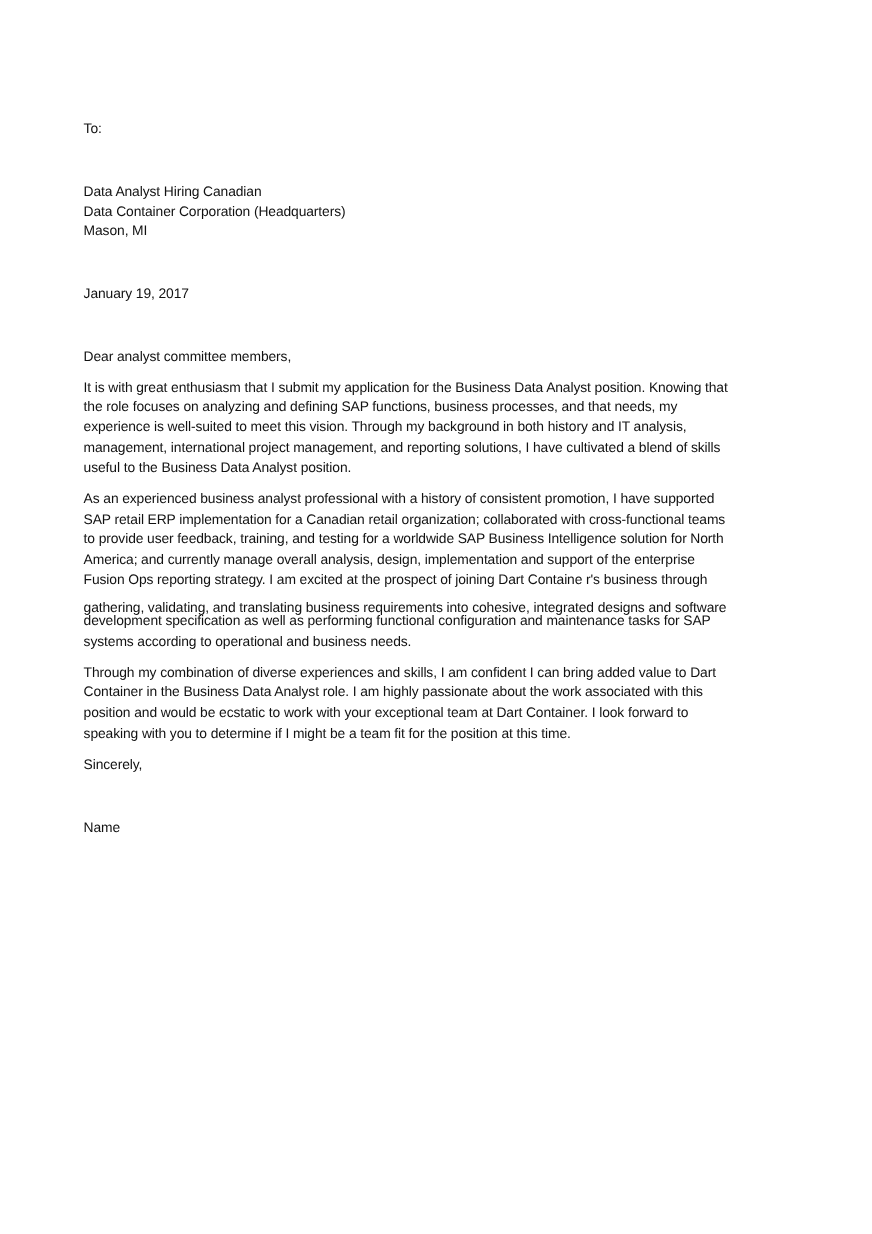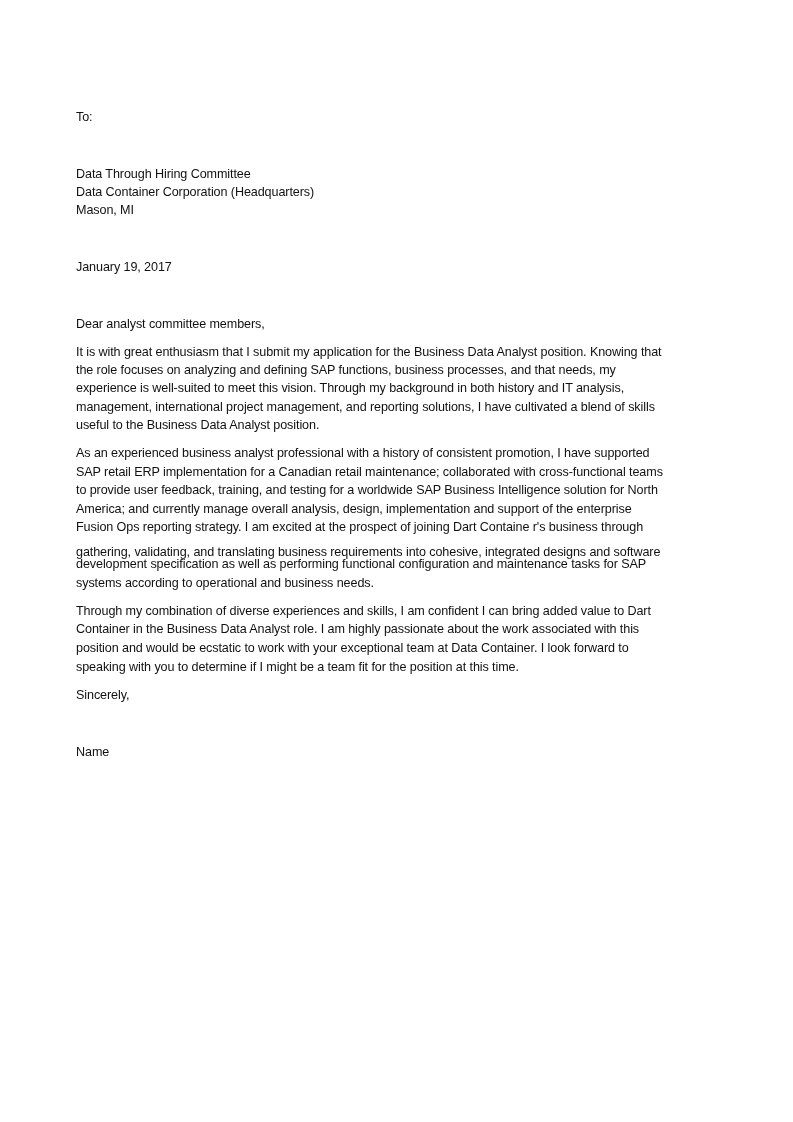--- a/index.html
+++ b/index.html
@@ -15,50 +15,50 @@
       line-height: 15px; letter-spacing: -0.1px;
     }
   </style>
 </head>
 <body>
 
 <div class="page">
   <div class="ln" style="top:110px">To:</div>
 
   <div>
-    <div class="ln" style="top:167px">Data Through Hiring Committee</div>
+    <div class="ln" style="top:167px">Data Analyst Hiring Canadian</div>
     <div class="ln" style="top:185px">Data Container Corporation (Headquarters)</div>
     <div class="ln" style="top:203px">Mason, MI</div>
   </div>
 
   <div class="ln" style="top:260px">January 19, 2017</div>
 
   <div class="ln" style="top:317px">Dear analyst committee members,</div>
 
   <div>
     <div class="ln" style="top:345px">It is with great enthusiasm that I submit my application for the Business Data Analyst position. Knowing that</div>
     <div class="ln" style="top:363px">the role focuses on analyzing and defining SAP functions, business processes, and that needs, my</div>
     <div class="ln" style="top:381px">experience is well-suited to meet this vision. Through my background in both history and IT analysis,</div>
     <div class="ln" style="top:400px">management, international project management, and reporting solutions, I have cultivated a blend of skills</div>
     <div class="ln" style="top:418px">useful to the Business Data Analyst position.</div>
   </div>
 
   <div>
     <div class="ln" style="top:446px">As an experienced business analyst professional with a history of consistent promotion, I have supported</div>
-    <div class="ln" style="top:465px">SAP retail ERP implementation for a Canadian retail maintenance; collaborated with cross-functional teams</div>
+    <div class="ln" style="top:465px">SAP retail ERP implementation for a Canadian retail organization; collaborated with cross-functional teams</div>
     <div class="ln" style="top:483px">to provide user feedback, training, and testing for a worldwide SAP Business Intelligence solution for North</div>
     <div class="ln" style="top:502px">America; and currently manage overall analysis, design, implementation and support of the enterprise</div>
     <div class="ln" style="top:520px">Fusion Ops reporting strategy. I am excited at the prospect of joining Dart Containe  r's business through</div>
     <div class="ln" style="top:545px">gathering, validating, and translating business requirements into cohesive, integrated designs and software</div>
     <div class="ln" style="top:557px">development specification as well as performing functional configuration and maintenance tasks for SAP</div>
     <div class="ln" style="top:576px">systems according to operational and business needs.</div>
   </div>
 
   <div>
     <div class="ln" style="top:604px">Through my combination of diverse experiences and skills, I am confident I can bring added value to Dart</div>
     <div class="ln" style="top:622px">Container in the Business Data Analyst role. I am highly passionate about the work associated with this</div>
-    <div class="ln" style="top:641px">position and would be ecstatic to work with your exceptional team at Data Container. I look forward to</div>
+    <div class="ln" style="top:641px">position and would be ecstatic to work with your exceptional team at Dart Container. I look forward to</div>
     <div class="ln" style="top:660px">speaking with you to determine if I might be a team fit for the position at this time.</div>
   </div>
 
   <div class="ln" style="top:688px">Sincerely,</div>
   <div class="ln" style="top:745px">Name</div>
 </div>
 
 </body></html>

